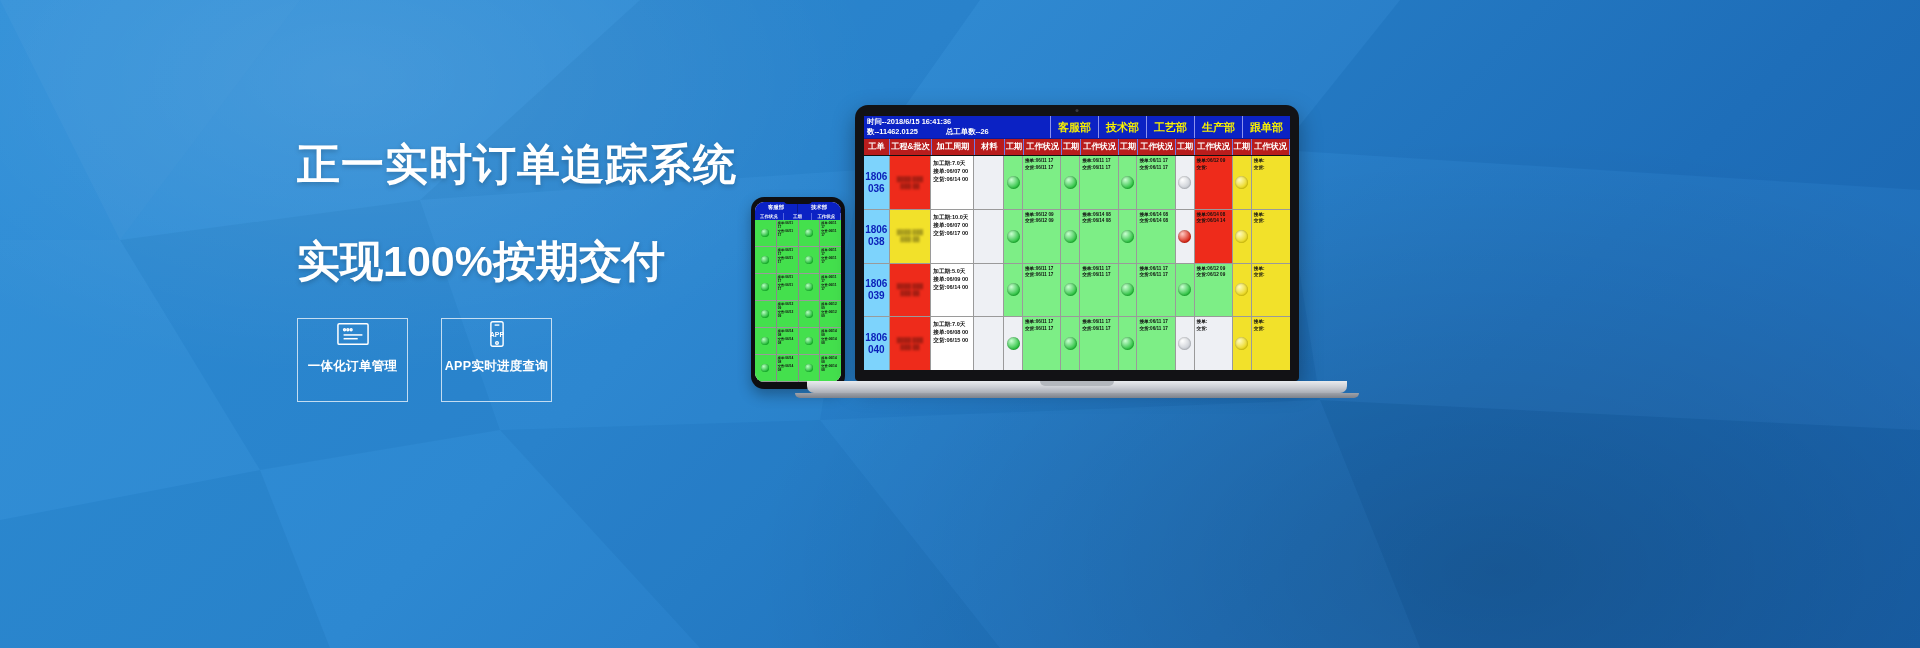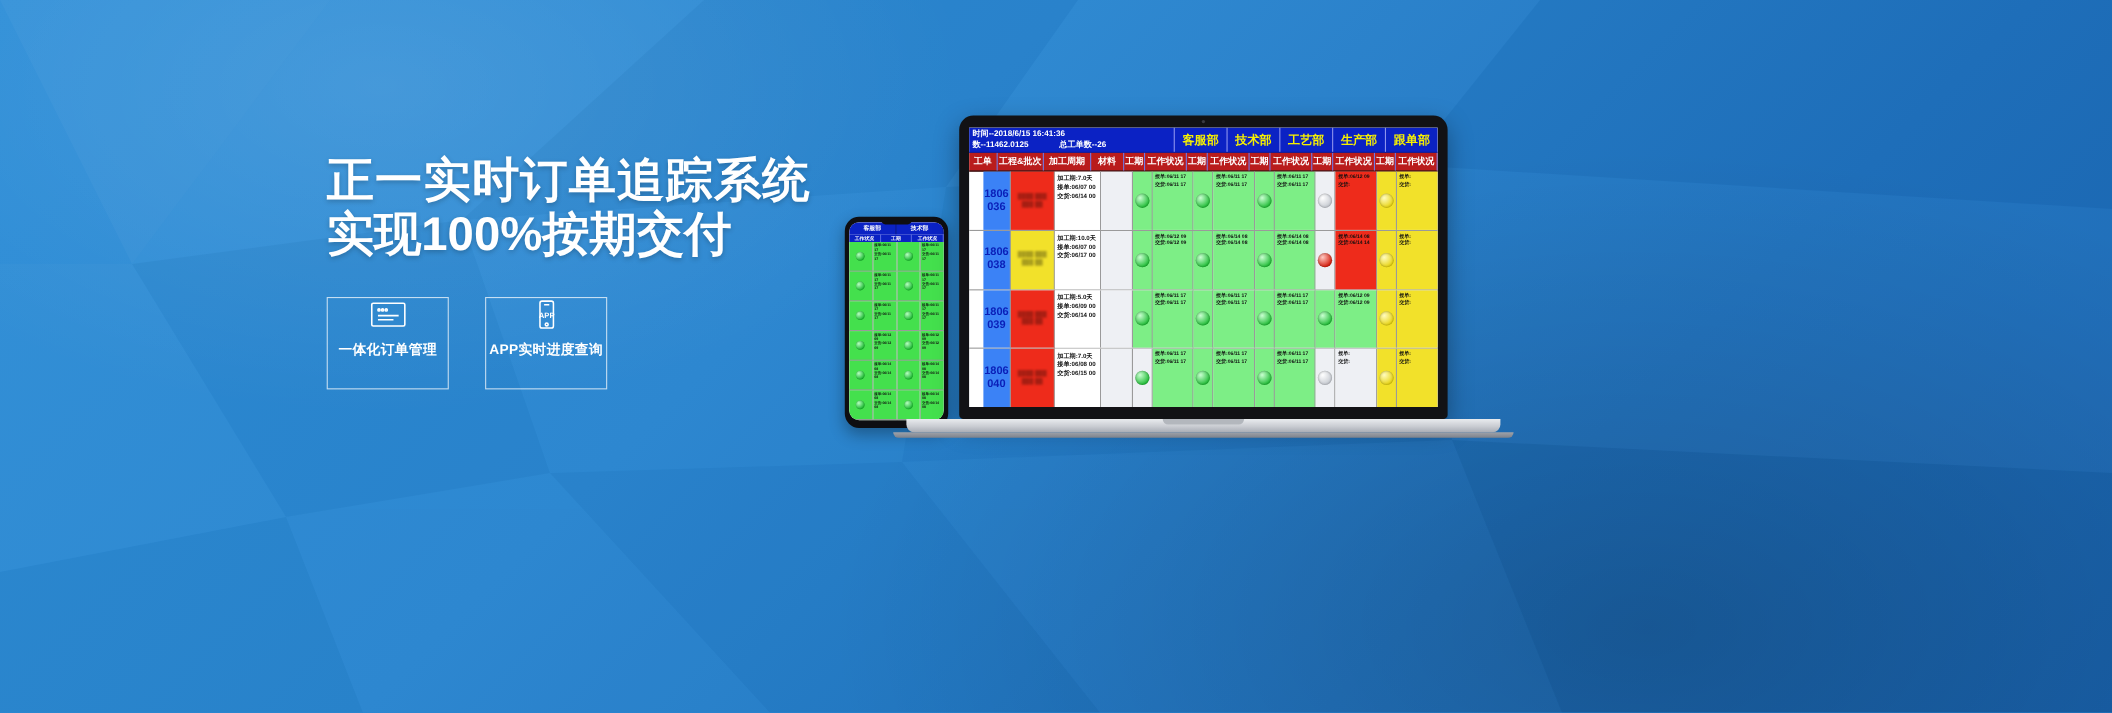--- a/index.html
+++ b/index.html
@@ -19,37 +19,37 @@
   }
   .facets { position:absolute; inset:0; opacity:.50; }
   .facets polygon { mix-blend-mode:soft-light; }
 
   
   .copy { position:absolute; left:297px; top:140px; width:420px; }
   .headline {
     color:#ffffff; font-weight:bold; font-size:43px; line-height:49px;
     letter-spacing:1px; text-shadow:0 2px 5px rgba(0,0,0,.22); white-space:nowrap;
   }
-  .headline .l2 { letter-spacing:0px; }
+  .headline .l2 { letter-spacing:0px;margin-top:48px; }
 
   .features { display:flex; margin-top:32px; border:0; }
   .feature {
     width:111px; height:84px; border:1px solid rgba(255,255,255,.72);
     display:flex; flex-direction:column; align-items:center; justify-content:flex-start;
     gap:9px; margin-right:4px;
   }
   .feature:last-child { margin-right:0;margin-left:29px; }
   .feature .ico { width:32px; height:30px; display:block; }
   .feature .flabel {
     color:#ffffff; font-size:12.5px; font-weight:bold; white-space:nowrap;
     letter-spacing:.3px;
   }
 
   
-  .devices { position:absolute; left:746px; top:105px; width:640px; height:330px; }
+  .devices { position:absolute; left:729px; top:105px; width:640px; height:330px; }
 
   
   .phone {
     position:absolute; left:22px; top:92px; width:94px; height:192px;
     background:#0e0e12; border-radius:13px; padding:5px 4px 7px 4px;
     box-shadow:0 6px 14px rgba(0,0,0,.3);
   }
   .phone .notch {
     position:absolute; left:50%; transform:translateX(-50%); top:3px;
     width:28px; height:4px; background:#0e0e12; border-radius:0 0 4px 4px; z-index:3;
@@ -127,23 +127,23 @@
     color:#ffffff; font-size:8.2px; font-weight:bold; text-align:center;
     padding:2px 0 3px 0; border-right:1px solid #6f79e8; white-space:nowrap;
   }
   .c-wo { width:34px; } .c-prj { width:56px; } .c-cyc { width:56px; }
   .c-mat { width:40px; } .c-dur { width:25px; } .c-st { width:50px; }
 
   .rows { flex:1; display:flex; flex-direction:column; }
   .row { flex:1; display:flex; border-bottom:1px solid #9a9a9a; }
   .cell { border-right:1px solid #9a9a9a; position:relative; overflow:hidden; }
   .wo {
-    width:34px; background:#3b82f6; color:#0a1fb8; font-weight:bold;
+    width:34px; background:#7dd3fc; color:#0a1fb8; font-weight:bold;
     font-size:10px; display:flex; flex-direction:column;
-    align-items:center; justify-content:center; line-height:12px;margin-left:13px;
+    align-items:center; justify-content:center; line-height:12px;
   }
   .prj { width:56px; display:flex; align-items:center; justify-content:center; }
   .prj .blurtxt {
     width:86%; text-align:center; color:rgba(0,0,0,.30); font-size:5px;
     line-height:7px; filter:blur(1.1px); font-weight:bold;
   }
   .cyc {
     width:56px; background:#ffffff; color:#101010; font-size:5.6px;
     font-weight:bold; line-height:8px; padding:3px 2px;
   }

